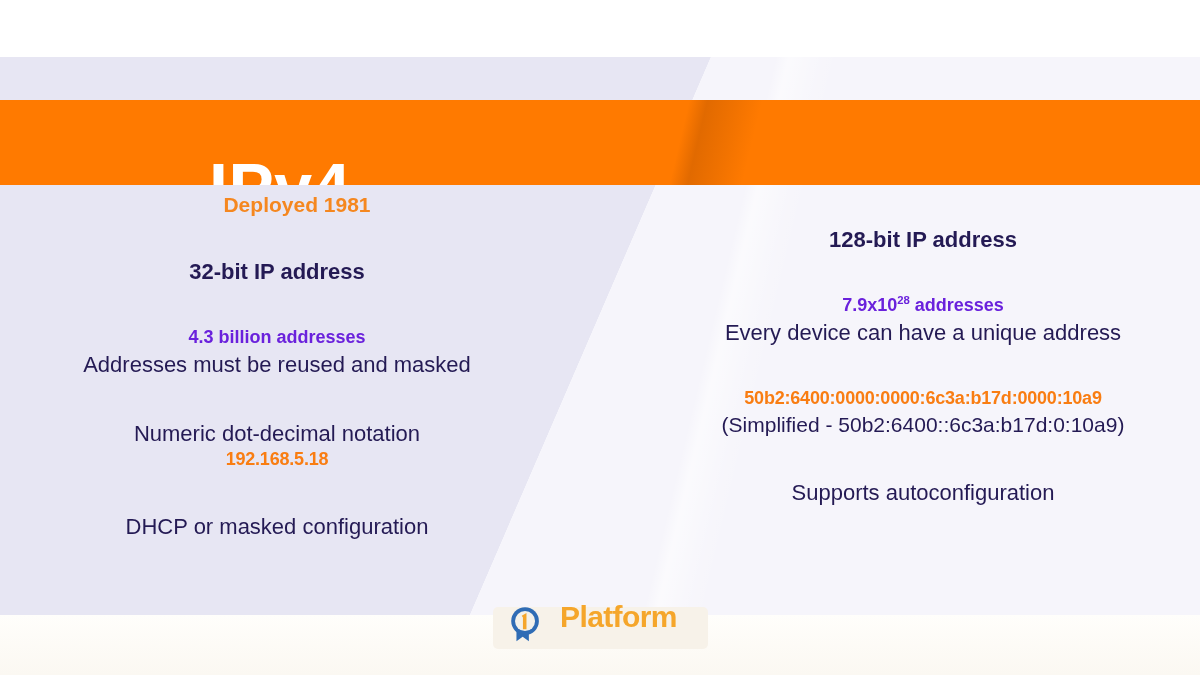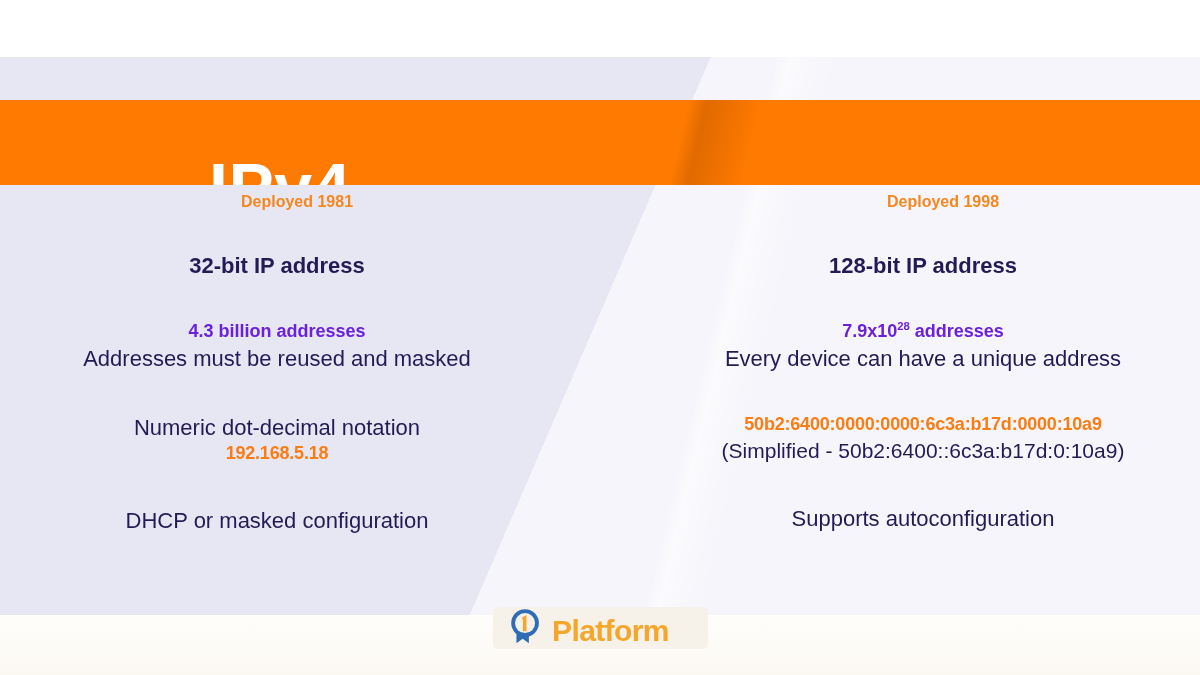--- a/index.html
+++ b/index.html
@@ -99,21 +99,21 @@
   .col {
     position: absolute;
     top: 185px;
     text-align: center;
   }
   .col.left  { left: 0;     width: 554px; }
   .col.right { left: 646px; width: 554px; }
 
   .deployed {
     color: #f5871f;
-    font-size: 16px;
+    font-size: 21px;
     font-weight: bold;
     margin-top: 7px;
     line-height: 1.2;
     padding-left: 40px;
   }
 
   .blockspace { height: 40px; }
 
   .line {
     color: #241a54;
@@ -148,22 +148,22 @@
     height: 42px;
     background: #f7f2e9;
     border-radius: 5px;
   }
   .logo {
     position: absolute;
     left: 505px;
     top: 602px;
     height: 44px;
     display: flex;
-    align-items: flex-end;
-    gap: 5px;
+    align-items: flex-start;
+    gap: 13px;
   }
   .logo-mark { width: 42px; height: 42px; display: block; }
   .logo-word {
     color: #f5a62b;
     font-size: 30px;
     font-weight: bold;
     letter-spacing: -0.6px;
     line-height: 1;
   }
 </style>
@@ -195,21 +195,20 @@
 
     <div class="blockspace"></div>
     <div class="line">Numeric dot-decimal notation</div>
     <div class="line orange">192.168.5.18</div>
 
     <div class="blockspace"></div>
     <div class="line">DHCP or masked configuration</div>
   </div>
 
   <div class="col right">
-    <div class="deployed">Deployed 1998</div>
 
     <div class="blockspace"></div>
     <div class="line bold">128-bit IP address</div>
 
     <div class="blockspace"></div>
     <div class="line violet"><span>7.9x10</span><sup>28</sup><span> addresses</span></div>
     <div class="line">Every device can have a unique address</div>
 
     <div class="blockspace"></div>
     <div class="line orange">50b2:6400:0000:0000:6c3a:b17d:0000:10a9</div>

